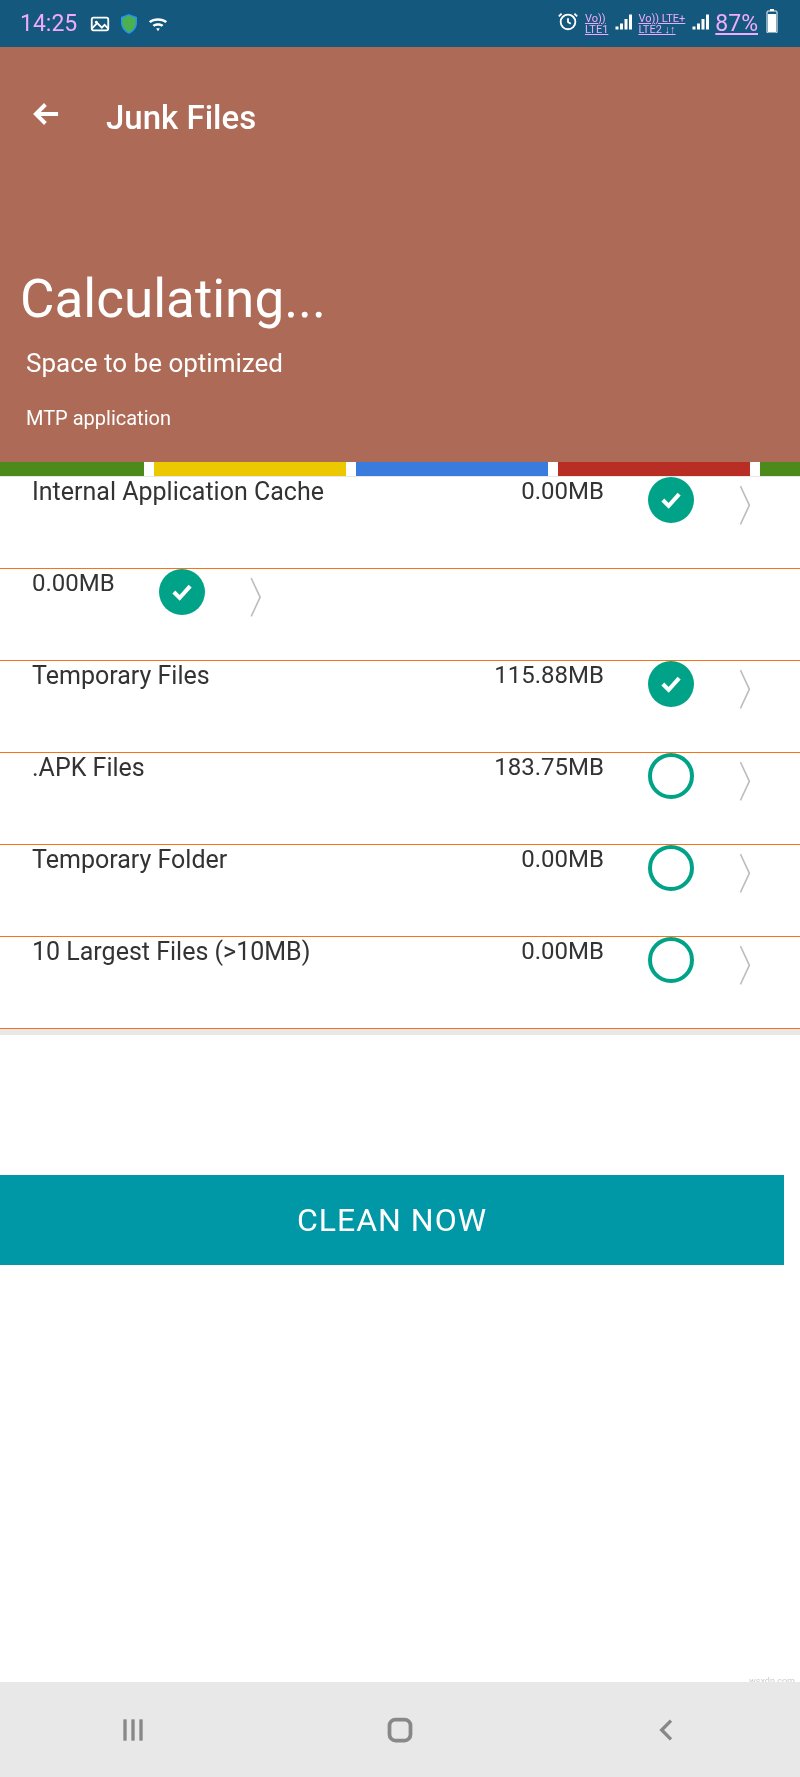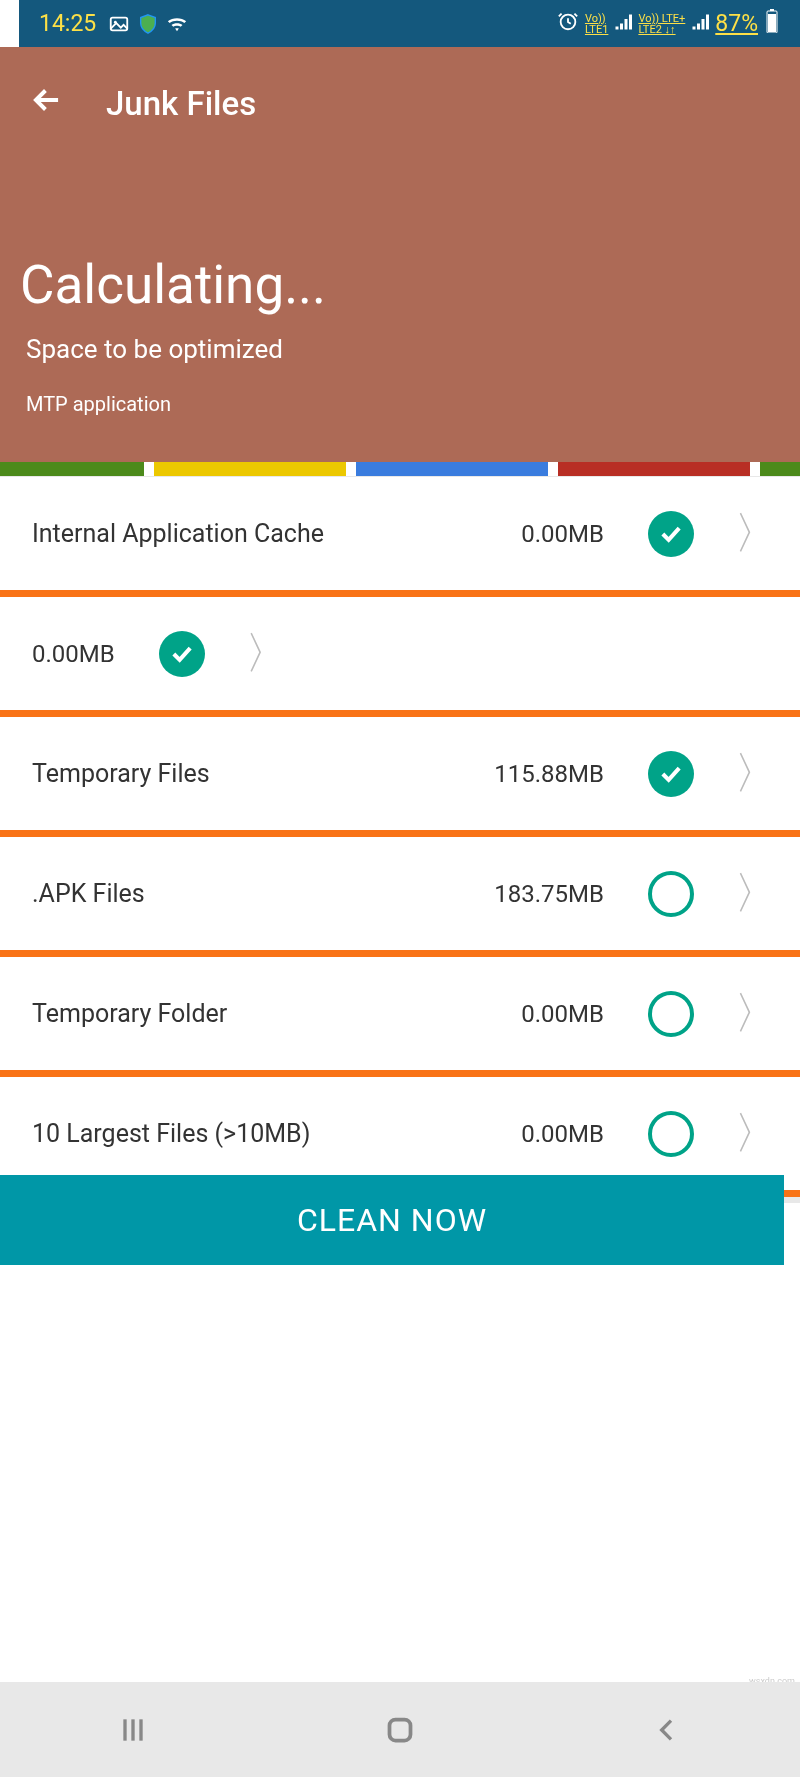--- a/index.html
+++ b/index.html
@@ -16,22 +16,21 @@
       flex-direction: column;
       position: relative;
     }
     .status-bar {
       height: 47px;
       background: #14587d;
       display: flex;
       justify-content: space-between;
       align-items: center;
       padding: 0 20px;
-      color: #fde047;
-      margin-left: 19px;
+      color: #f0abfc;
     }
     .status-left {
       display: flex;
       align-items: center;
       gap: 12px;
       font-size: 23px;
       font-weight: 400;
     }
     .status-icons-left {
       display: flex;
@@ -61,21 +60,21 @@
     .header {
       height: 415px;
       background: #ad6a56;
       color: #ffffff;
       padding: 0;
       position: relative;
     }
     .app-bar {
       display: flex;
       align-items: center;
-      padding: 34px 28px 20px 28px;
+      padding: 48px 28px 20px 28px;
       gap: 40px;
     }
     .back-arrow {
       font-size: 36px;
       cursor: pointer;
       line-height: 1;
     }
     .app-title {
       font-size: 33px;
       font-weight: 500;
@@ -111,24 +110,23 @@
     .seg-blue { background: #3a7cde; flex: 1.2; }
     .seg-red { background: #b82e24; flex: 1.2; }
     .seg-green2 { background: #4c8a1b; flex: 0.25; }
     .gap { background: transparent; flex: 0.06; }
     .list-container {
       background: #ffffff;
       border-top: 1px solid #e8e8e8;
     }
     .list-item {
       display: flex;
-      align-items: center;
       padding: 0 22px 0 32px;
-      height: 120px;
-      border-bottom: 7px solid #f97316;
+      height: 92px;
+      border-bottom: 1px solid #f97316;
     }
     .item-label {
       flex: 1;
       font-size: 25px;
       color: #333333;
     }
     .item-size {
       font-size: 24px;
       color: #333333;
       margin-right: 44px;

